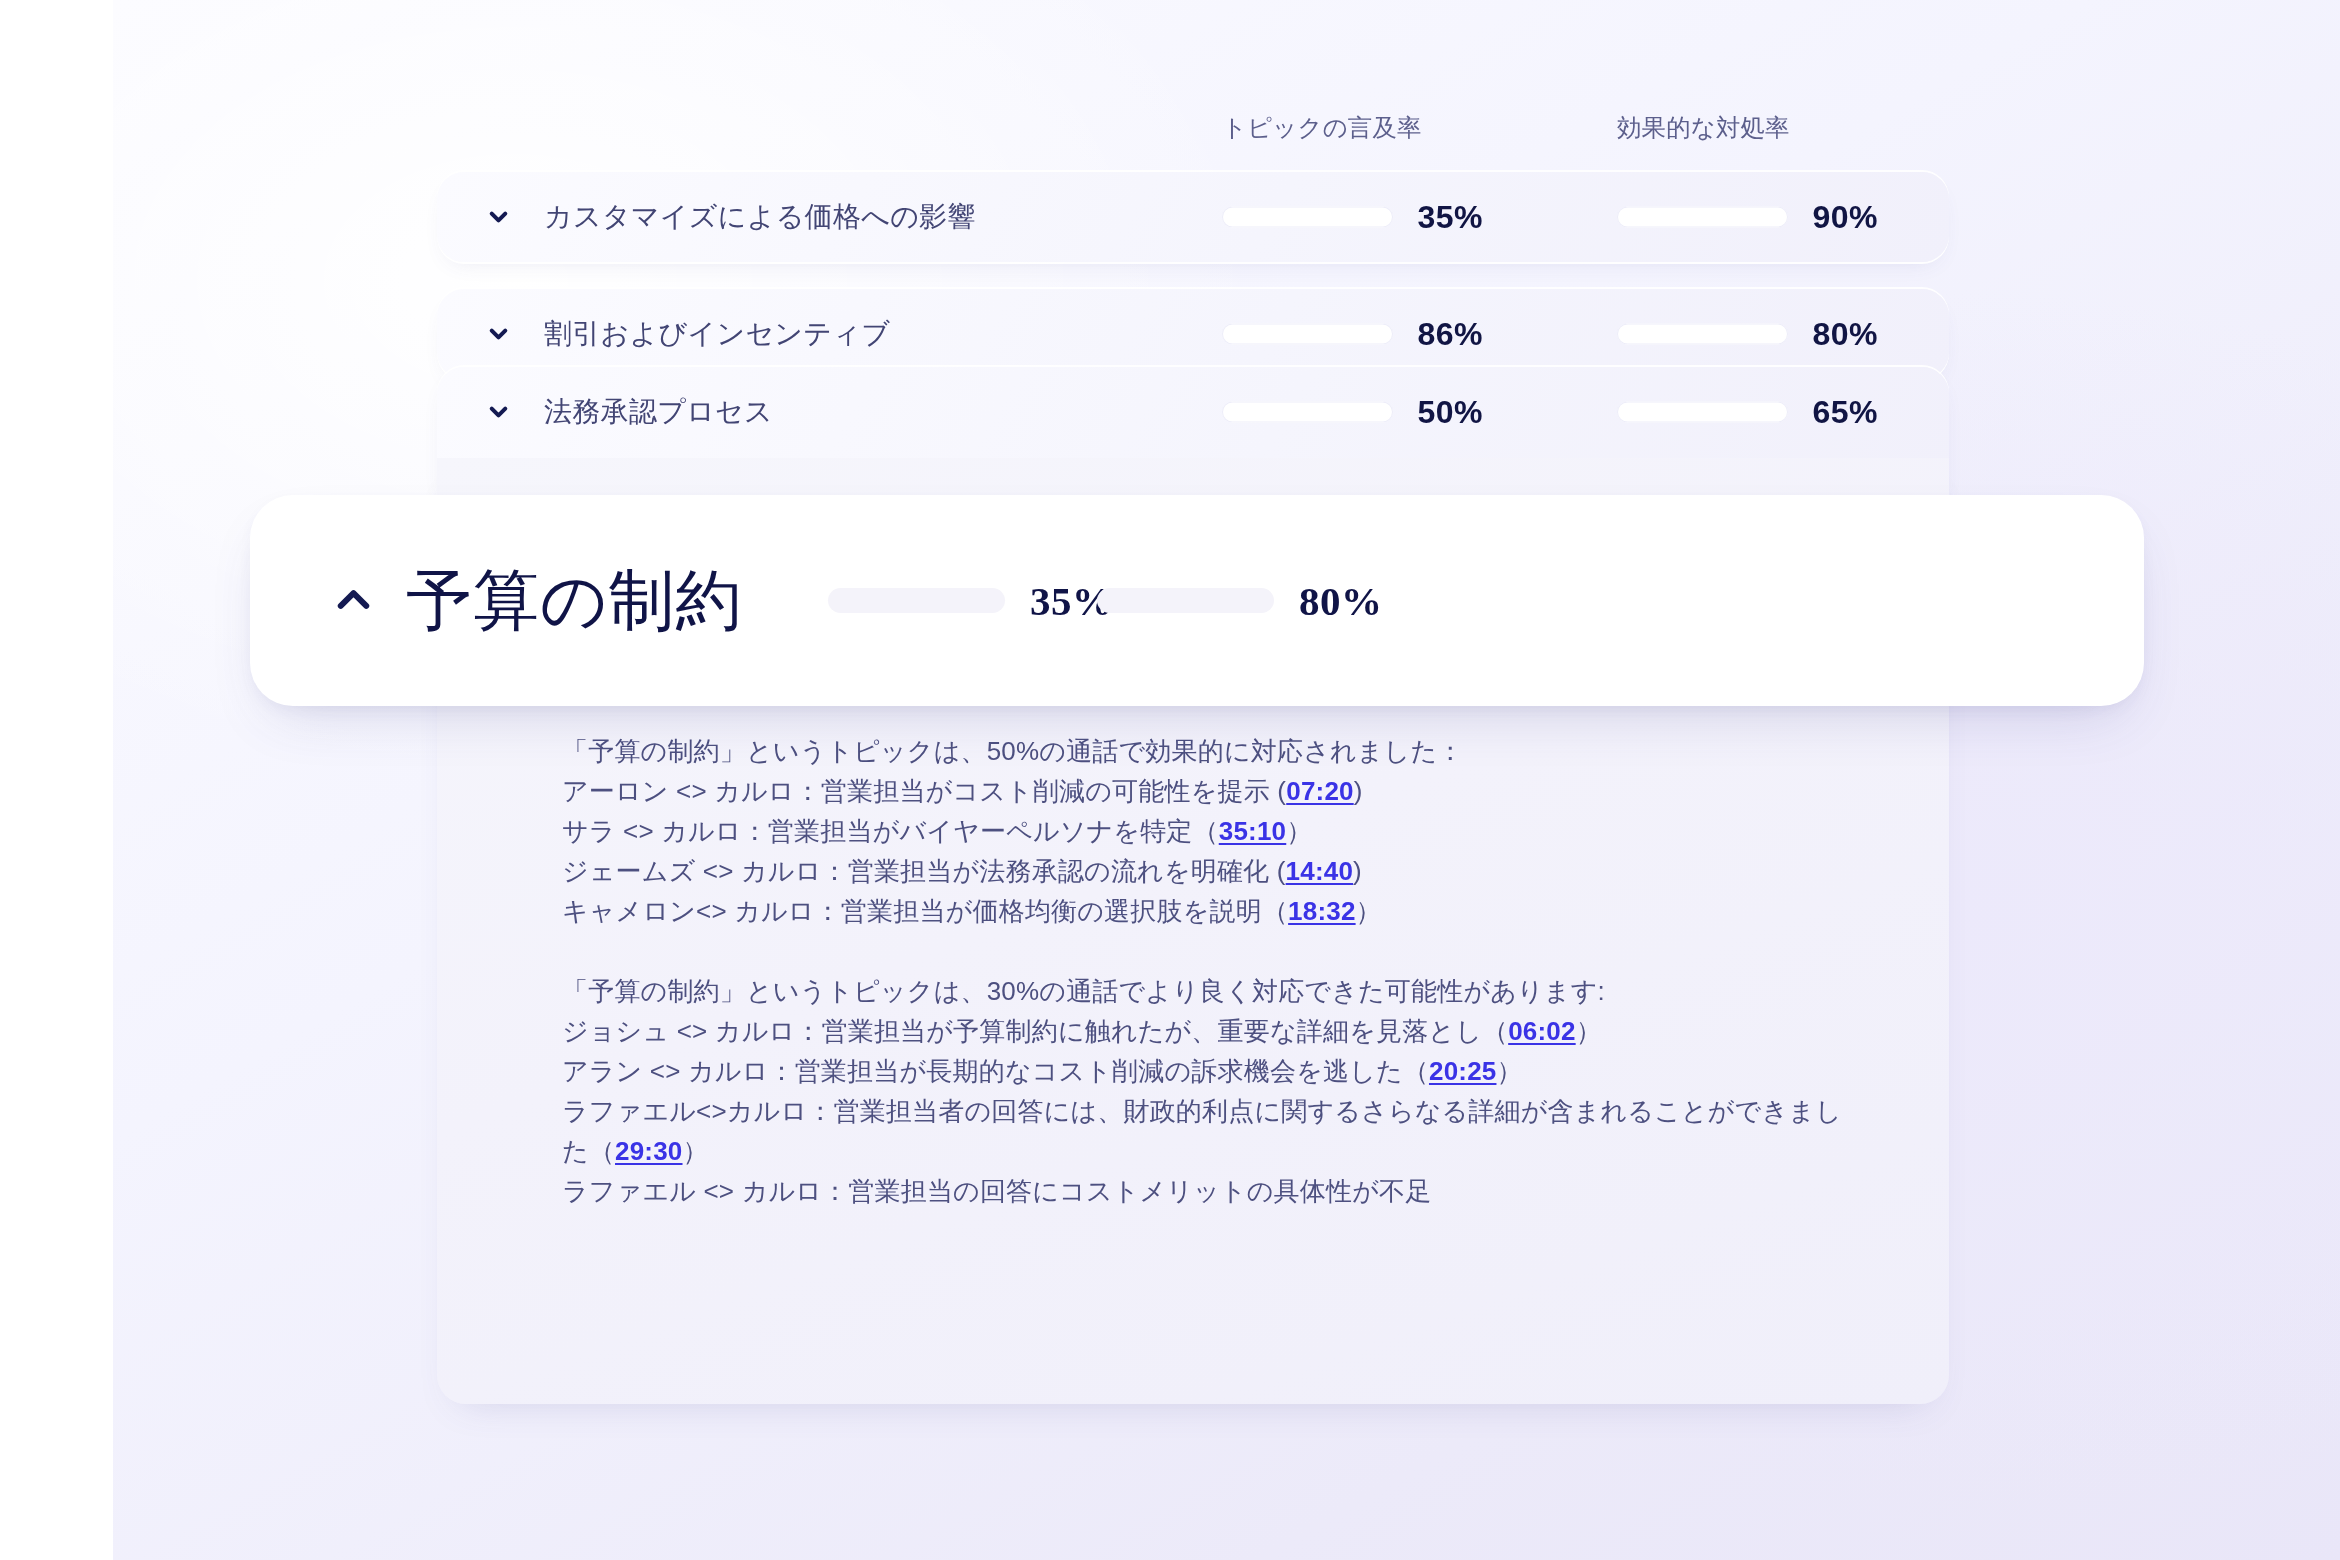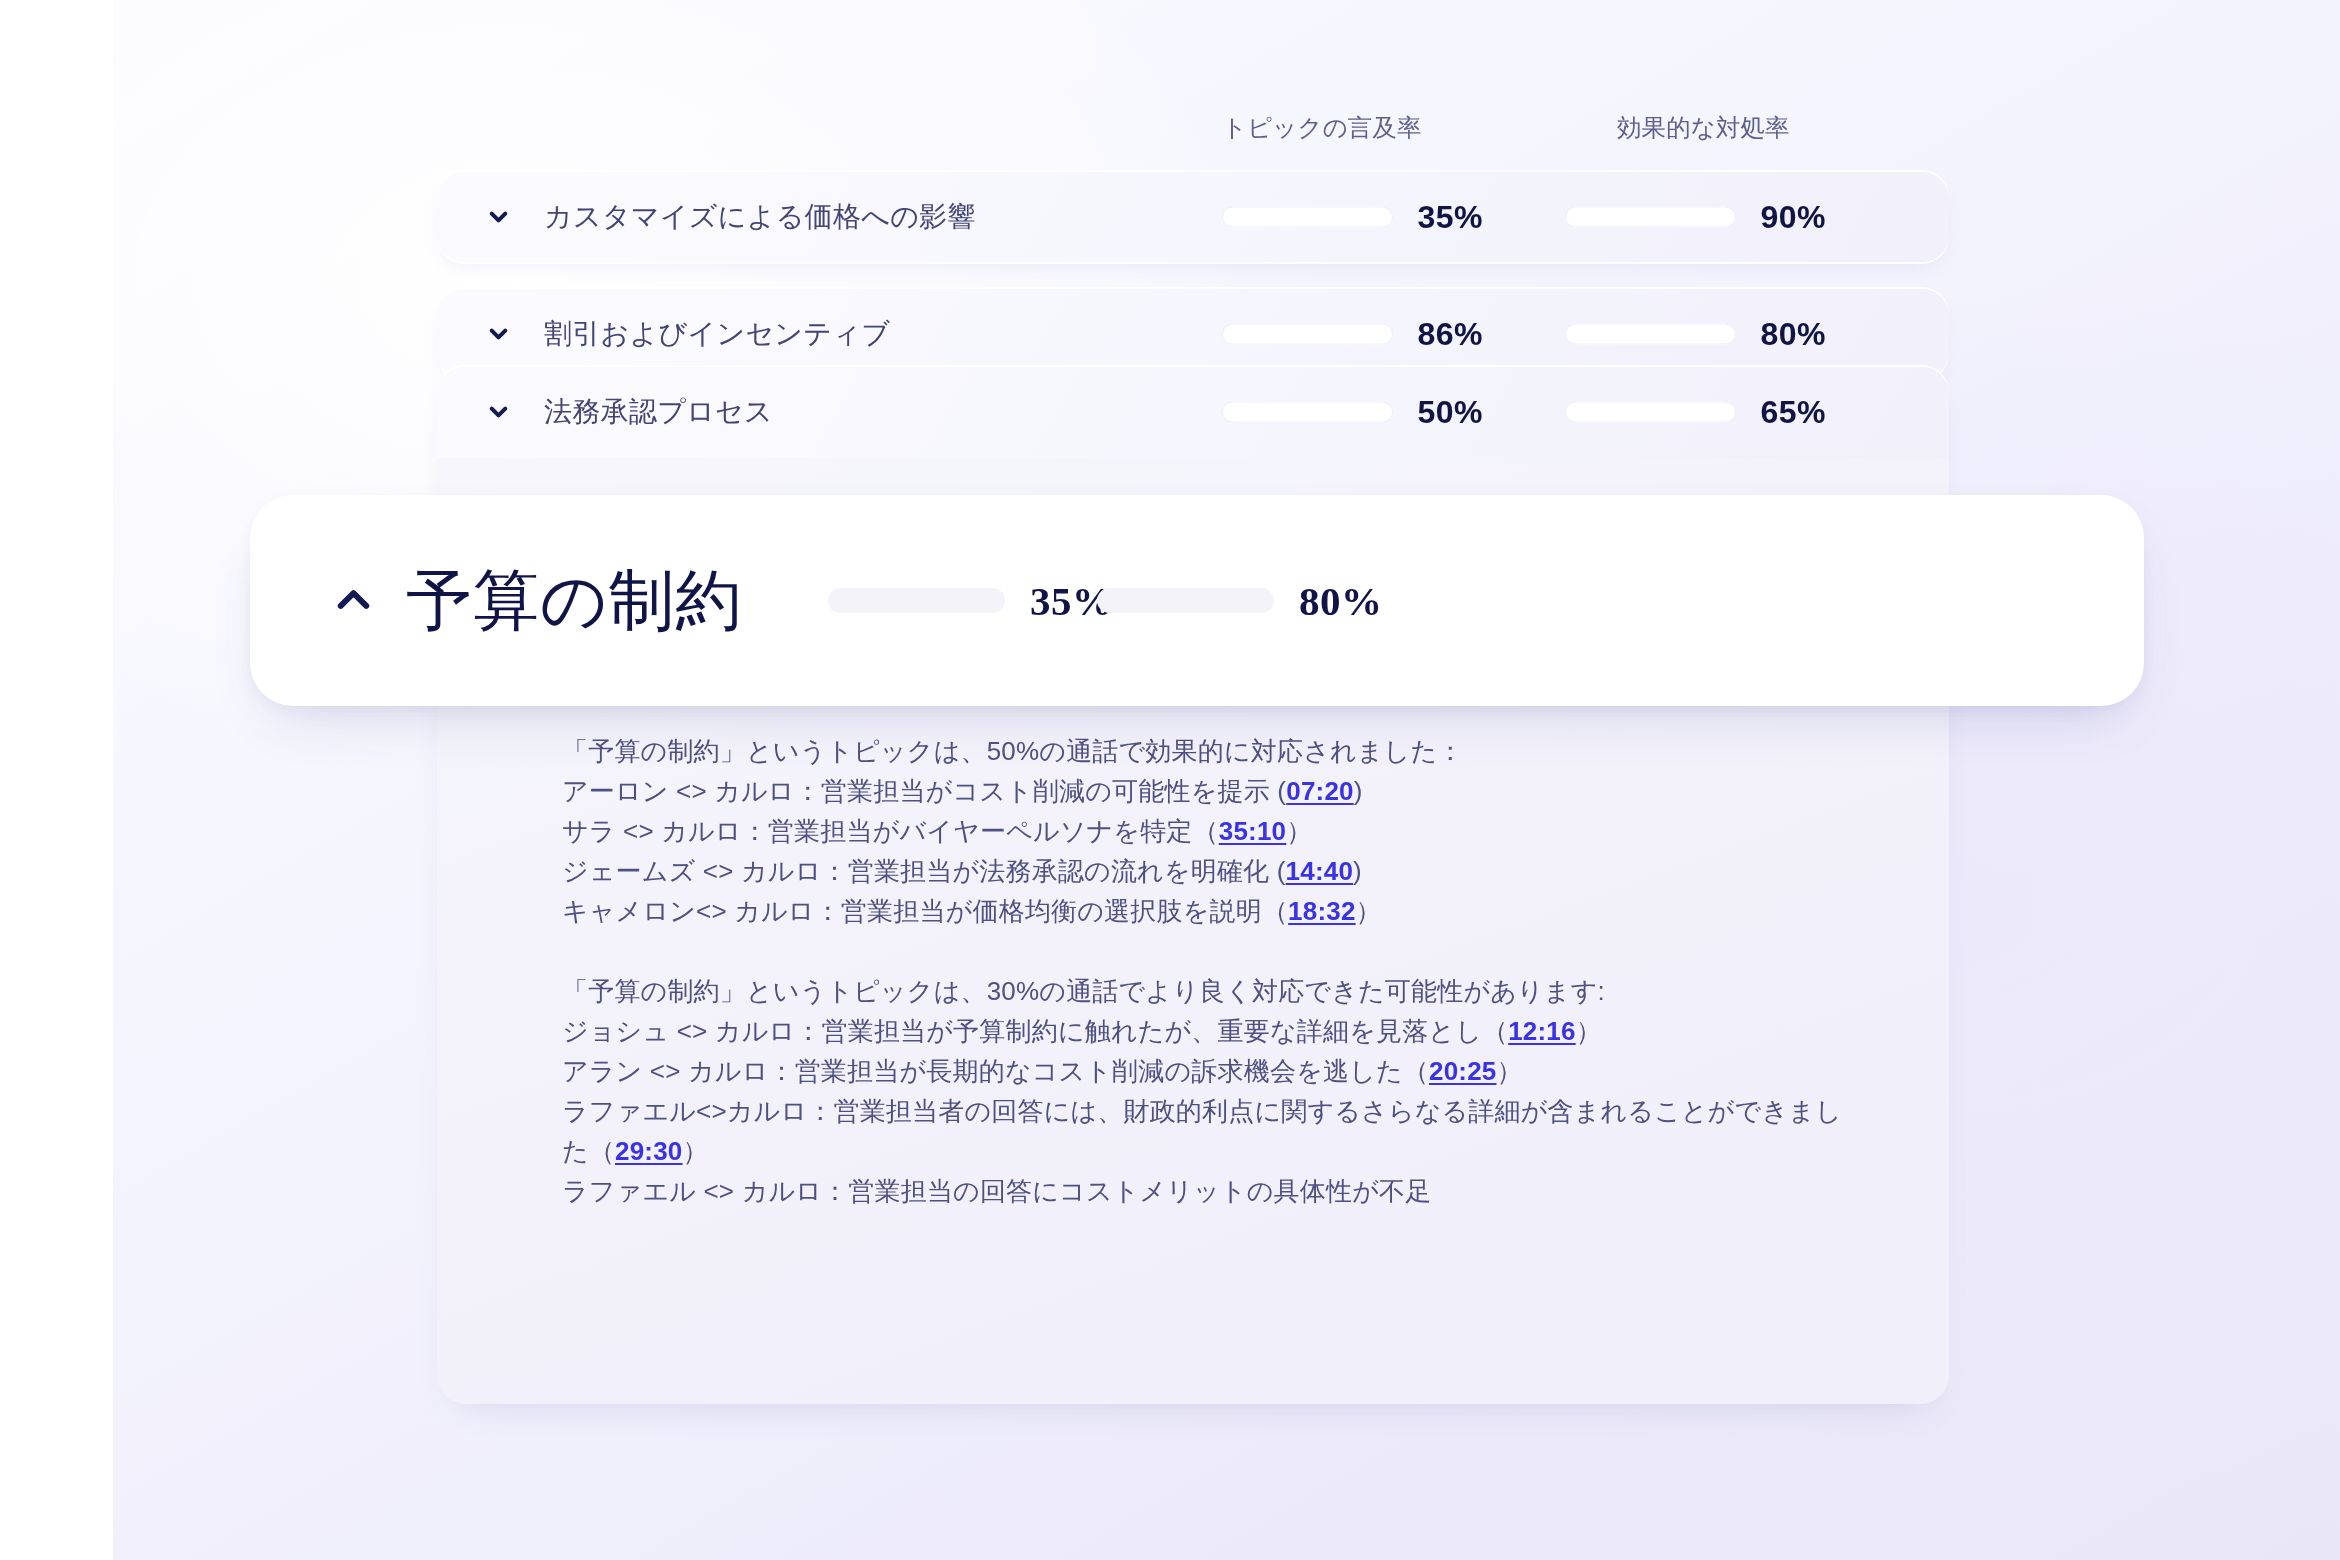--- a/index.html
+++ b/index.html
@@ -96,21 +96,21 @@
 
   
   .metric {
     position: absolute;
     top: 50%;
     transform: translateY(-50%);
     display: flex;
     align-items: center;
   }
   .metric-mention { left: 785px; }
-  .metric-handled { left: 1128px; text-align: right; }
+  .metric-handled { left: 1180px; text-align: right; }
 
   .bar-track {
     width: 171px;
     height: 21.5px;
     border-radius: 10.7px;
     background: #ffffff;
     overflow: hidden;
     box-shadow: inset 0 0 0 1px rgba(235,235,248,0.9);
   }
   .bar-fill {
@@ -322,21 +322,21 @@
       </p>
       <p>
         <span>キャメロン&lt;&gt; カルロ：営業担当が価格均衡の選択肢を説明（</span><a class="ts" href="#">18:32</a><span>）</span>
       </p>
 
       <div class="para-gap"></div>
 
       <p>「予算の制約」というトピックは、30%の通話でより良く対応できた可能性があります:</p>
 
       <p>
-        <span>ジョシュ &lt;&gt; カルロ：営業担当が予算制約に触れたが、重要な詳細を見落とし（</span><a class="ts" href="#">12:16</a><span>）</span>
+        <span>ジョシュ &lt;&gt; カルロ：営業担当が予算制約に触れたが、重要な詳細を見落とし（</span><a class="ts" href="#">06:02</a><span>）</span>
       </p>
       <p>
         <span>アラン &lt;&gt; カルロ：営業担当が長期的なコスト削減の訴求機会を逃した（</span><a class="ts" href="#">20:25</a><span>）</span>
       </p>
       <p>
         <span>ラファエル&lt;&gt;カルロ：営業担当者の回答には、財政的利点に関するさらなる詳細が含まれることができました（</span><a class="ts" href="#">29:30</a><span>）</span>
       </p>
       <p>
         <span>ラファエル &lt;&gt; カルロ：営業担当の回答にコストメリットの具体性が不足</span>
       </p>

